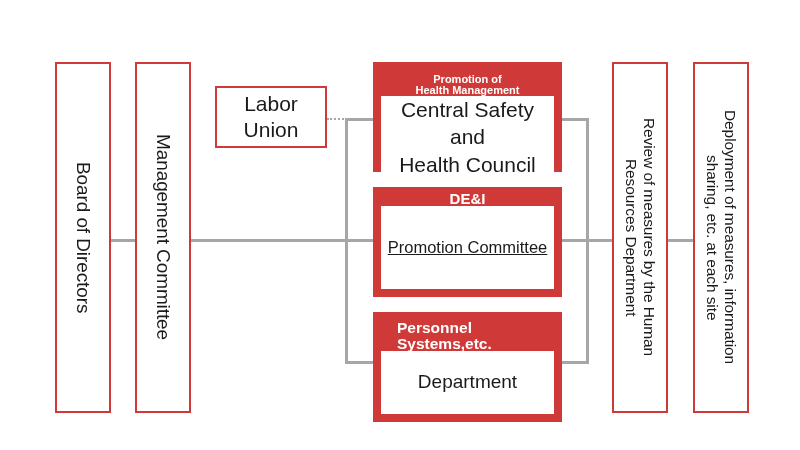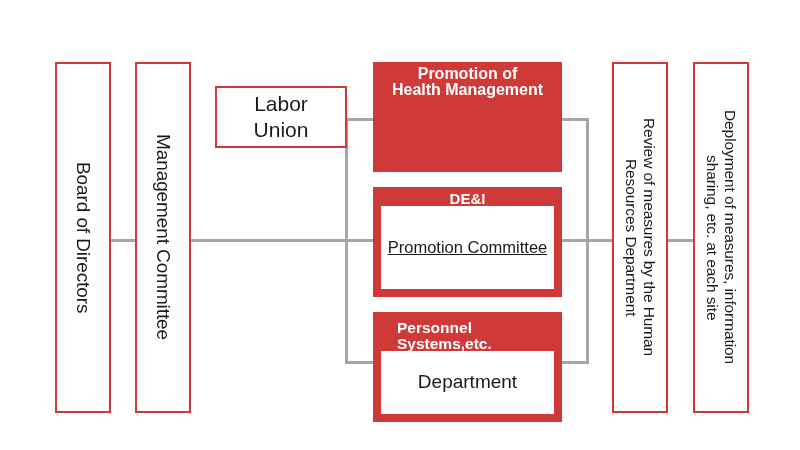--- a/index.html
+++ b/index.html
@@ -57,21 +57,21 @@
   }
   .card-header {
     color: #ffffff;
     font-weight: bold;
     text-align: center;
     white-space: pre-line;
     line-height: 1.0;
     padding-top: 4px;
     flex: 0 0 auto;
   }
-  .card-header.hdr-2line { font-size: 16px; }
+  .card-header.hdr-2line { font-size: 11px; margin-top: 8px; }
   .card-header.hdr-big   { font-size: 15px; }
   .card-header.hdr-left  { font-size: 15.5px; text-align: left; padding-left: 24px; padding-top: 8px; }
 
   .card-body {
     background: #ffffff;
     color: #1a1a1a;
     margin: 0 8px 8px 8px;
     flex: 1 1 auto;
     display: flex;
     flex-direction: column;
@@ -126,28 +126,32 @@
   <div class="ln ln-h" style="left:668px; top:239px; width:27px;"></div>
 
   <div class="obox vcol vcol-wide" style="left:55px; top:62px; width:56px; height:351px;">
     <span class="vtext">Board of Directors</span>
   </div>
 
   <div class="obox vcol vcol-wide" style="left:135px; top:62px; width:56px; height:351px;">
     <span class="vtext">Management Committee</span>
   </div>
 
-  <div class="obox plainbox" style="left:215px; top:86px; width:132px; height:62px;">
+  <div class="obox plainbox" style="left:215px; top:86px; width:112px; height:62px;">
     <span class="ptext">Labor
 Union</span>
   </div>
 
   <div class="card" style="left:373px; top:62px; width:189px; height:110px;">
     <div class="card-header hdr-2line">Promotion of
 Health Management</div>
+    <div class="card-body body-l1">
+      <div class="sz-21">Central Safety and</div>
+      <div class="sz-21">Health Council</div>
+    </div>
   </div>
 
   <div class="card" style="left:373px; top:187px; width:189px; height:110px;">
     <div class="card-header hdr-big">DE&amp;I</div>
     <div class="card-body body-l2">
       <div class="sz-17">Promotion Committee</div>
     </div>
   </div>
 
   <div class="card" style="left:373px; top:312px; width:189px; height:110px;">

